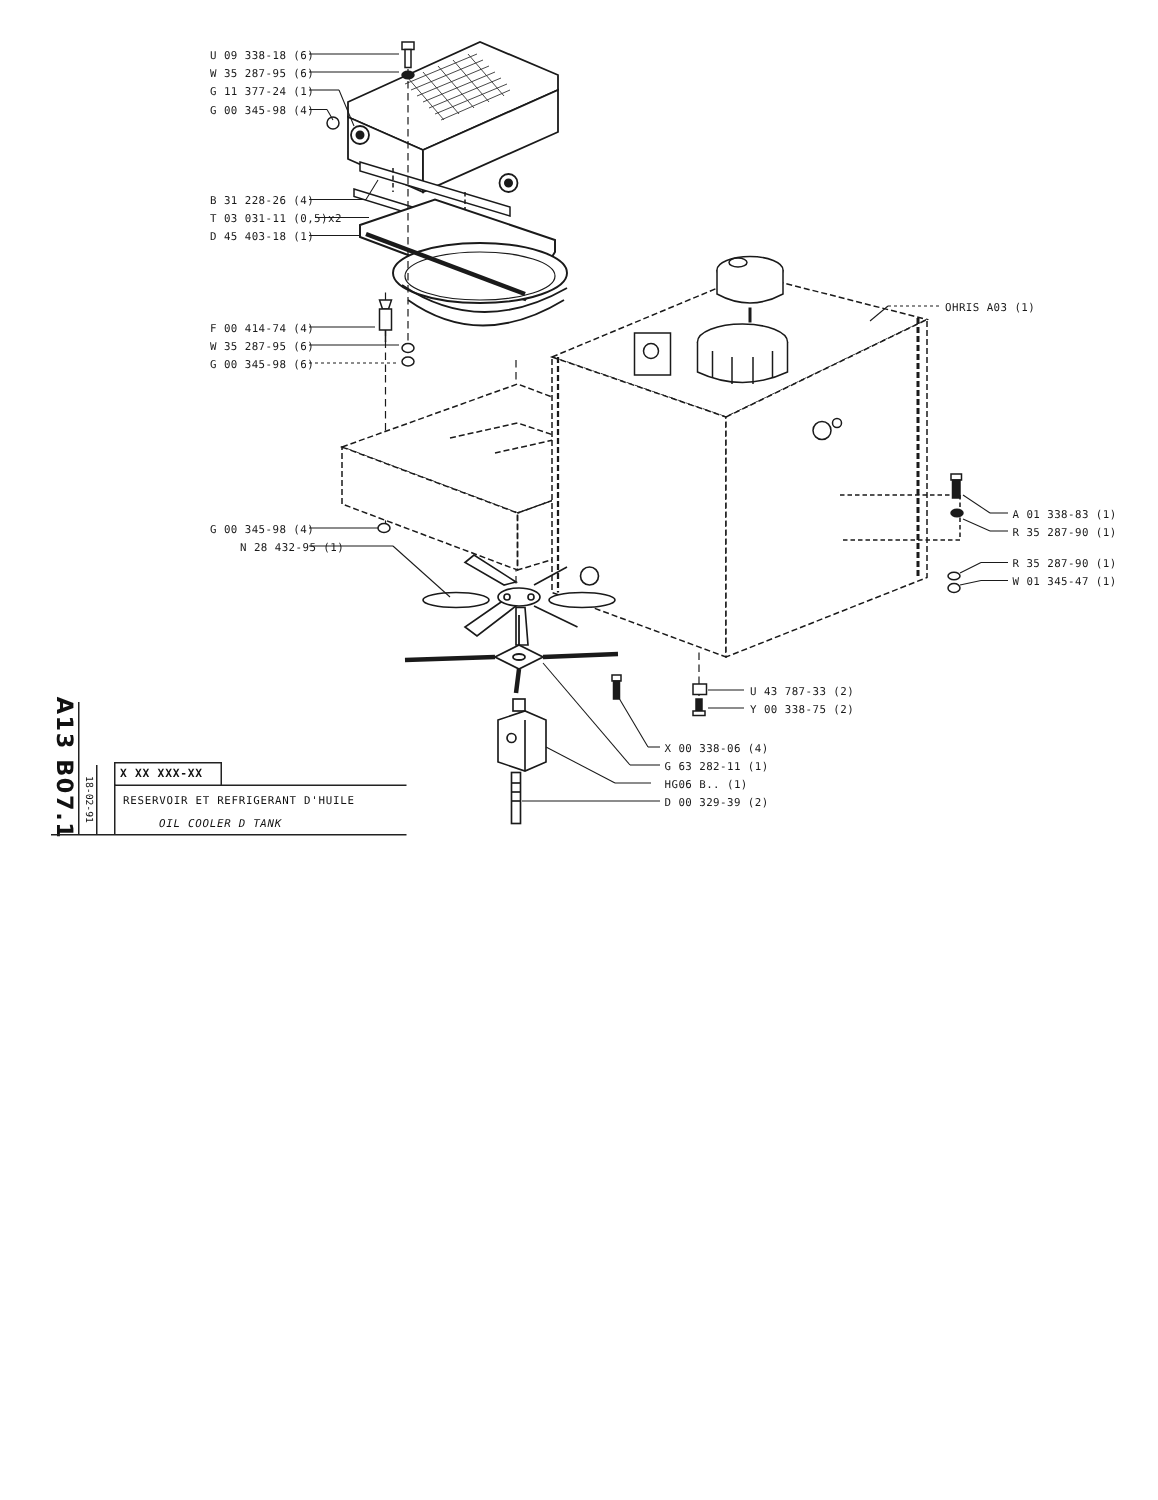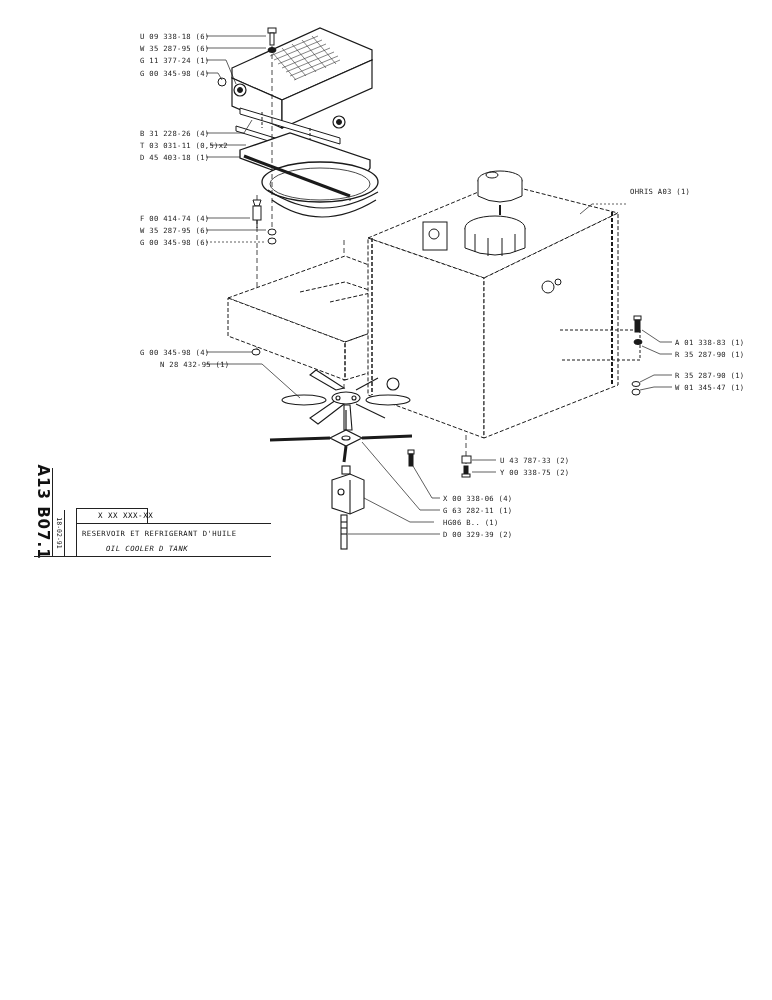--- a/index.html
+++ b/index.html
@@ -12,21 +12,21 @@
   .titleblock { position: absolute; left: 34px; top: 468px; width: 230px; height: 92px; }
   .tb-code { position: absolute; left: 0; top: 0; width: 18px; height: 88px;
              border-right: 1px solid #222; }
   .tb-code span { position: absolute; left: 50%; top: 50%;
              transform: translate(-50%, -50%) rotate(90deg); font-family: "DejaVu Sans", sans-serif;
              font-size: 15px; font-weight: bold; letter-spacing: 1px; white-space: nowrap; }
   .tb-date { position: absolute; left: 19px; top: 42px; width: 11px; height: 46px;
              border-right: 1px solid #222; }
   .tb-date span { position: absolute; left: 50%; top: 50%;
              transform: translate(-50%, -50%) rotate(90deg); font-size: 6.5px; white-space: nowrap; }
-  .tb-partno { position: absolute; left: 64px; top: 43px; font-size: 7.5px; letter-spacing: 0.5px; }
+  .tb-partno { position: absolute; left: 46px; top: 43px; font-size: 7.5px; letter-spacing: 0.5px; font-weight: bold; }
   .tb-box-top { position: absolute; left: 42px; top: 40px; width: 70px; height: 15px;
              border-top: 1px solid #222; border-right: 1px solid #222; border-left: 1px solid #222; }
   .tb-rule1 { position: absolute; left: 42px; top: 55px; width: 195px; border-top: 1px solid #222; }
   .tb-rule2 { position: absolute; left: 0px; top: 88px; width: 237px; border-top: 1px solid #222; }
   .tb-vert { position: absolute; left: 42px; top: 55px; height: 33px; border-left: 1px solid #222; }
   .tb-fr { position: absolute; left: 48px; top: 61px; font-size: 7.2px; letter-spacing: 0.5px; }
   .tb-en { position: absolute; left: 48px; top: 76px; font-size: 7.2px; letter-spacing: 0.5px; font-style: italic; margin-left: 24px; }
 </style>
 </head>
 <body>
@@ -240,21 +240,21 @@
   <div class="callout" style="left:140px;top:69px;">G 00 345-98 (4)</div>
   <div class="callout" style="left:140px;top:129px;">B 31 228-26 (4)</div>
   <div class="callout" style="left:140px;top:141px;">T 03 031-11 (0,5)x2</div>
   <div class="callout" style="left:140px;top:153px;">D 45 403-18 (1)</div>
   <div class="callout" style="left:140px;top:214px;">F 00 414-74 (4)</div>
   <div class="callout" style="left:140px;top:226px;">W 35 287-95 (6)</div>
   <div class="callout" style="left:140px;top:238px;">G 00 345-98 (6)</div>
   <div class="callout" style="left:140px;top:348px;">G 00 345-98 (4)</div>
   <div class="callout" style="left:140px;top:360px;padding-left:20px;">N 28 432-95 (1)</div>
 
-  <div class="callout" style="left:630px;top:187px;">OHRIS A03 (1)</div>
+  <div class="callout" style="left:630px;top:200px;">OHRIS A03 (1)</div>
   <div class="callout" style="left:675px;top:338px;">A 01 338-83 (1)</div>
   <div class="callout" style="left:675px;top:350px;">R 35 287-90 (1)</div>
   <div class="callout" style="left:675px;top:371px;">R 35 287-90 (1)</div>
   <div class="callout" style="left:675px;top:383px;">W 01 345-47 (1)</div>
 
   <div class="callout" style="left:500px;top:456px;">U 43 787-33 (2)</div>
   <div class="callout" style="left:500px;top:468px;">Y 00 338-75 (2)</div>
   <div class="callout" style="left:443px;top:494px;">X 00 338-06 (4)</div>
   <div class="callout" style="left:443px;top:506px;">G 63 282-11 (1)</div>
   <div class="callout" style="left:443px;top:518px;">HG06 B.. (1)</div>

